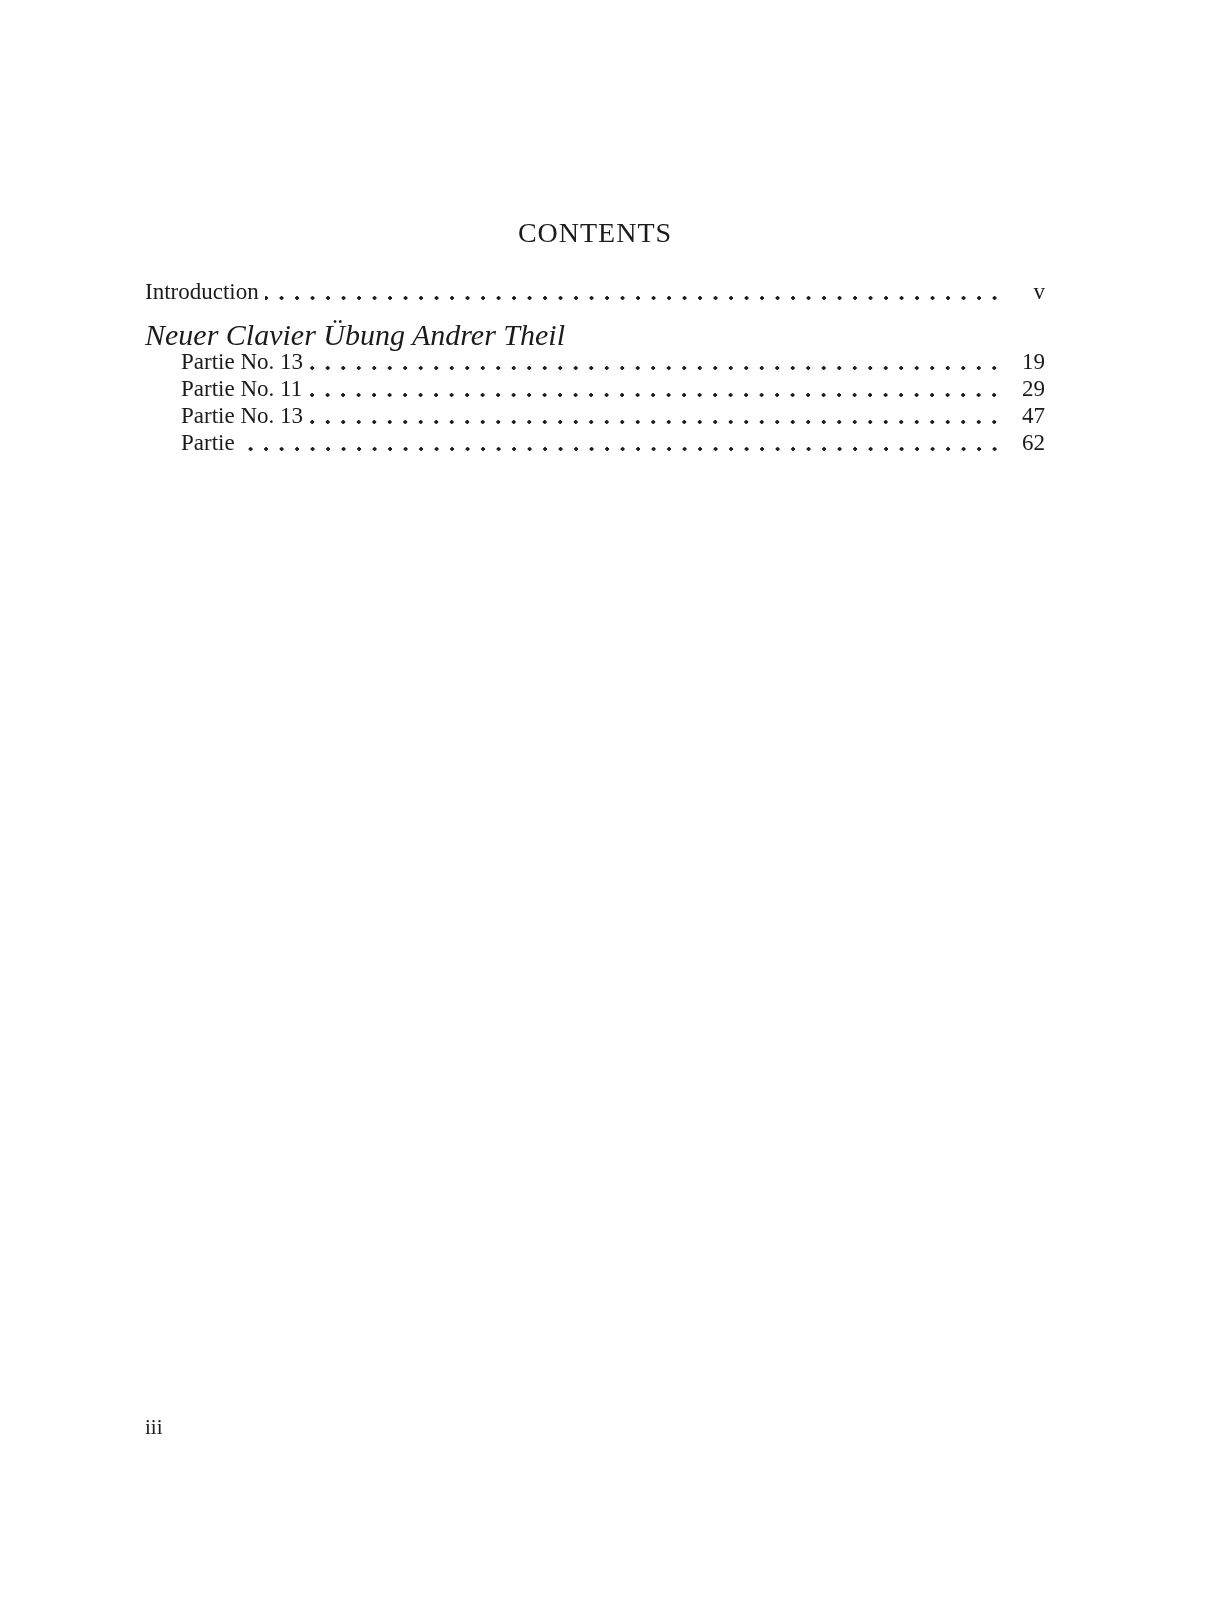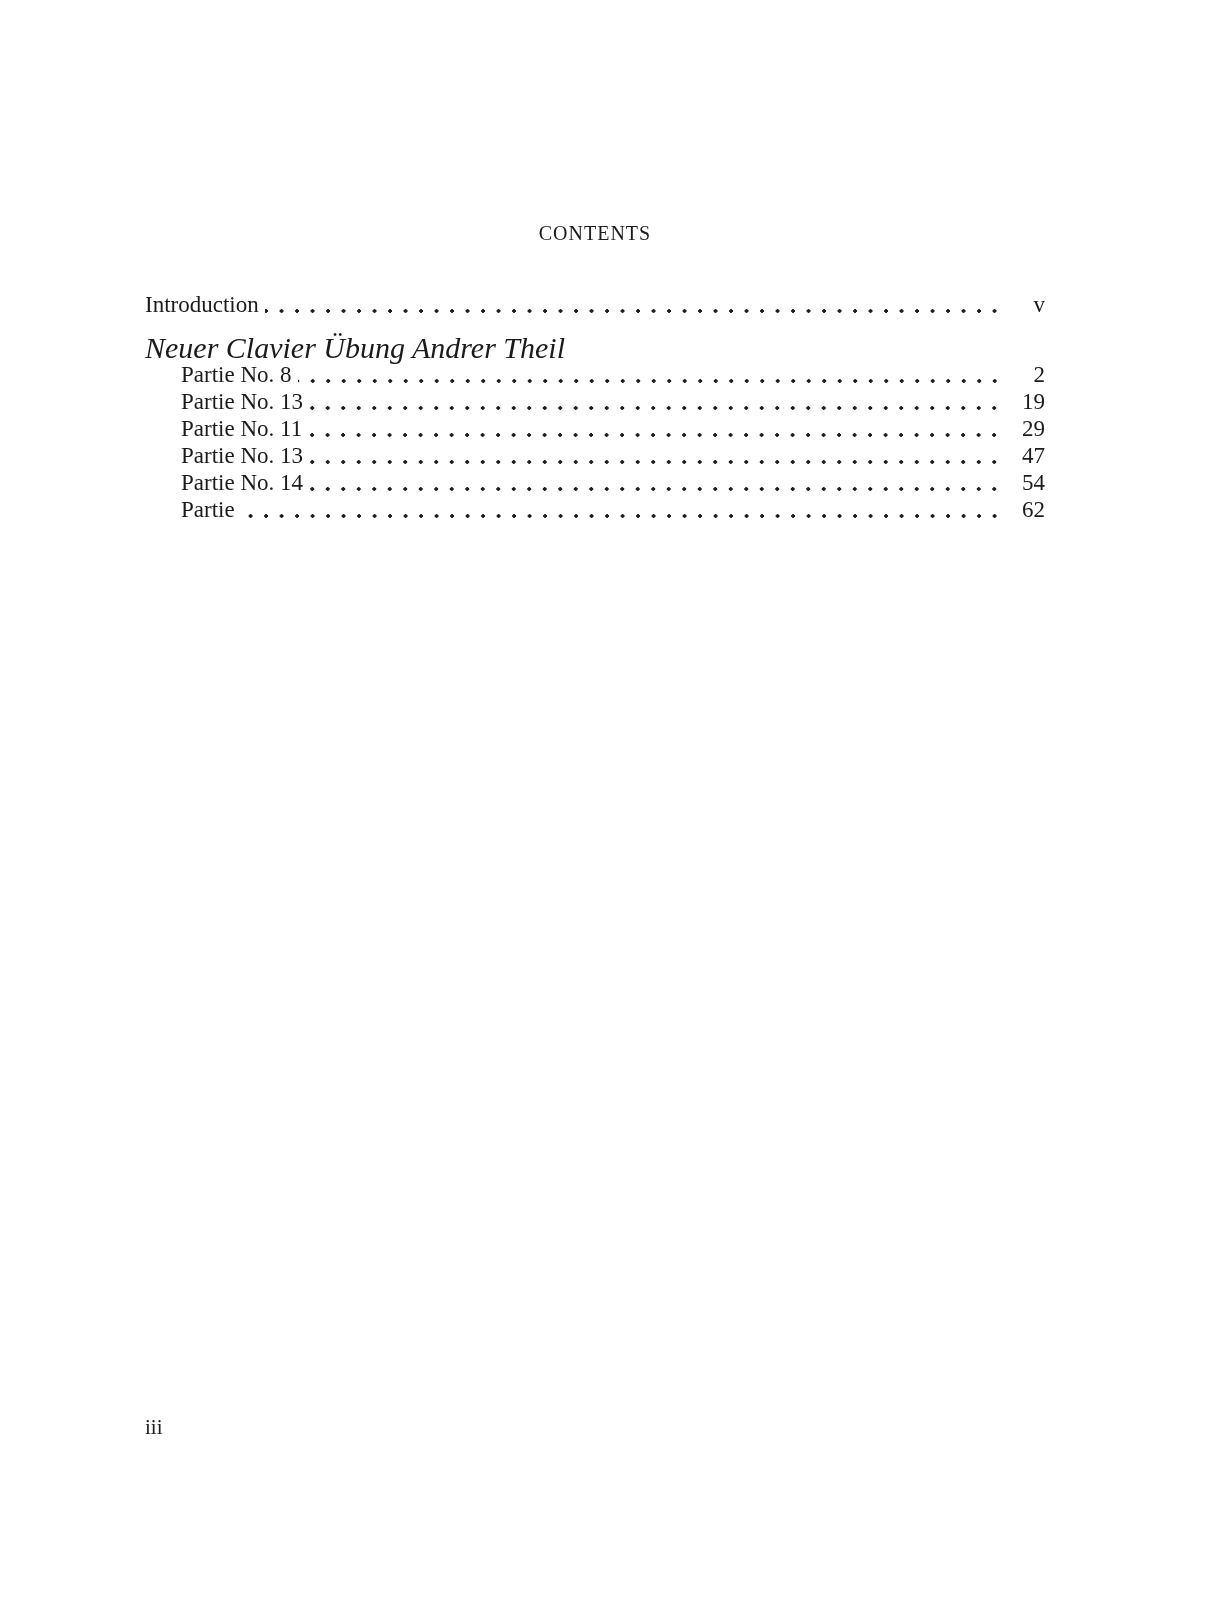--- a/index.html
+++ b/index.html
@@ -16,28 +16,28 @@
     overflow: hidden;
   }
   .content {
     position: absolute;
     left: 145px;
     top: 0;
     width: 900px;
   }
   .doc-title {
     margin-top: 219px;
-    font-size: 20px;
+    font-size: 28px;
     line-height: 28px;
     letter-spacing: 1px;
     text-align: center;
     font-weight: normal;
   }
   .toc {
-    margin-top: 44px;
+    margin-top: 31px;
     font-size: 23px;
   }
   .toc-row {
     display: flex;
     height: 27px;
   }
   .toc-row .label {
     line-height: 27px;
     white-space: nowrap;
   }
@@ -85,25 +85,20 @@
     <div class="toc-row">
       <span class="label">Introduction</span>
       <span class="leader"></span>
       <span class="page-num">v</span>
     </div>
 
     <div class="section-heading">Neuer Clavier Übung Andrer Theil</div>
 
     <div class="entries">
 
-      <div class="toc-row">
-        <span class="label">Partie No. 8</span>
-        <span class="leader"></span>
-        <span class="page-num">2</span>
-      </div>
 
 
       <div class="toc-row">
         <span class="label">Partie No. 13</span>
         <span class="leader"></span>
         <span class="page-num">19</span>
       </div>
 
       <div class="toc-row">
         <span class="label">Partie No. 11</span>
@@ -111,25 +106,20 @@
         <span class="page-num">29</span>
       </div>
 
 
       <div class="toc-row">
         <span class="label">Partie No. 13</span>
         <span class="leader"></span>
         <span class="page-num">47</span>
       </div>
 
-      <div class="toc-row">
-        <span class="label">Partie No. 14</span>
-        <span class="leader"></span>
-        <span class="page-num">54</span>
-      </div>
 
       <div class="toc-row">
         <span class="label">Partie</span>
         <span class="leader"></span>
         <span class="page-num">62</span>
       </div>
 
     </div>
   </div>
 </div>

